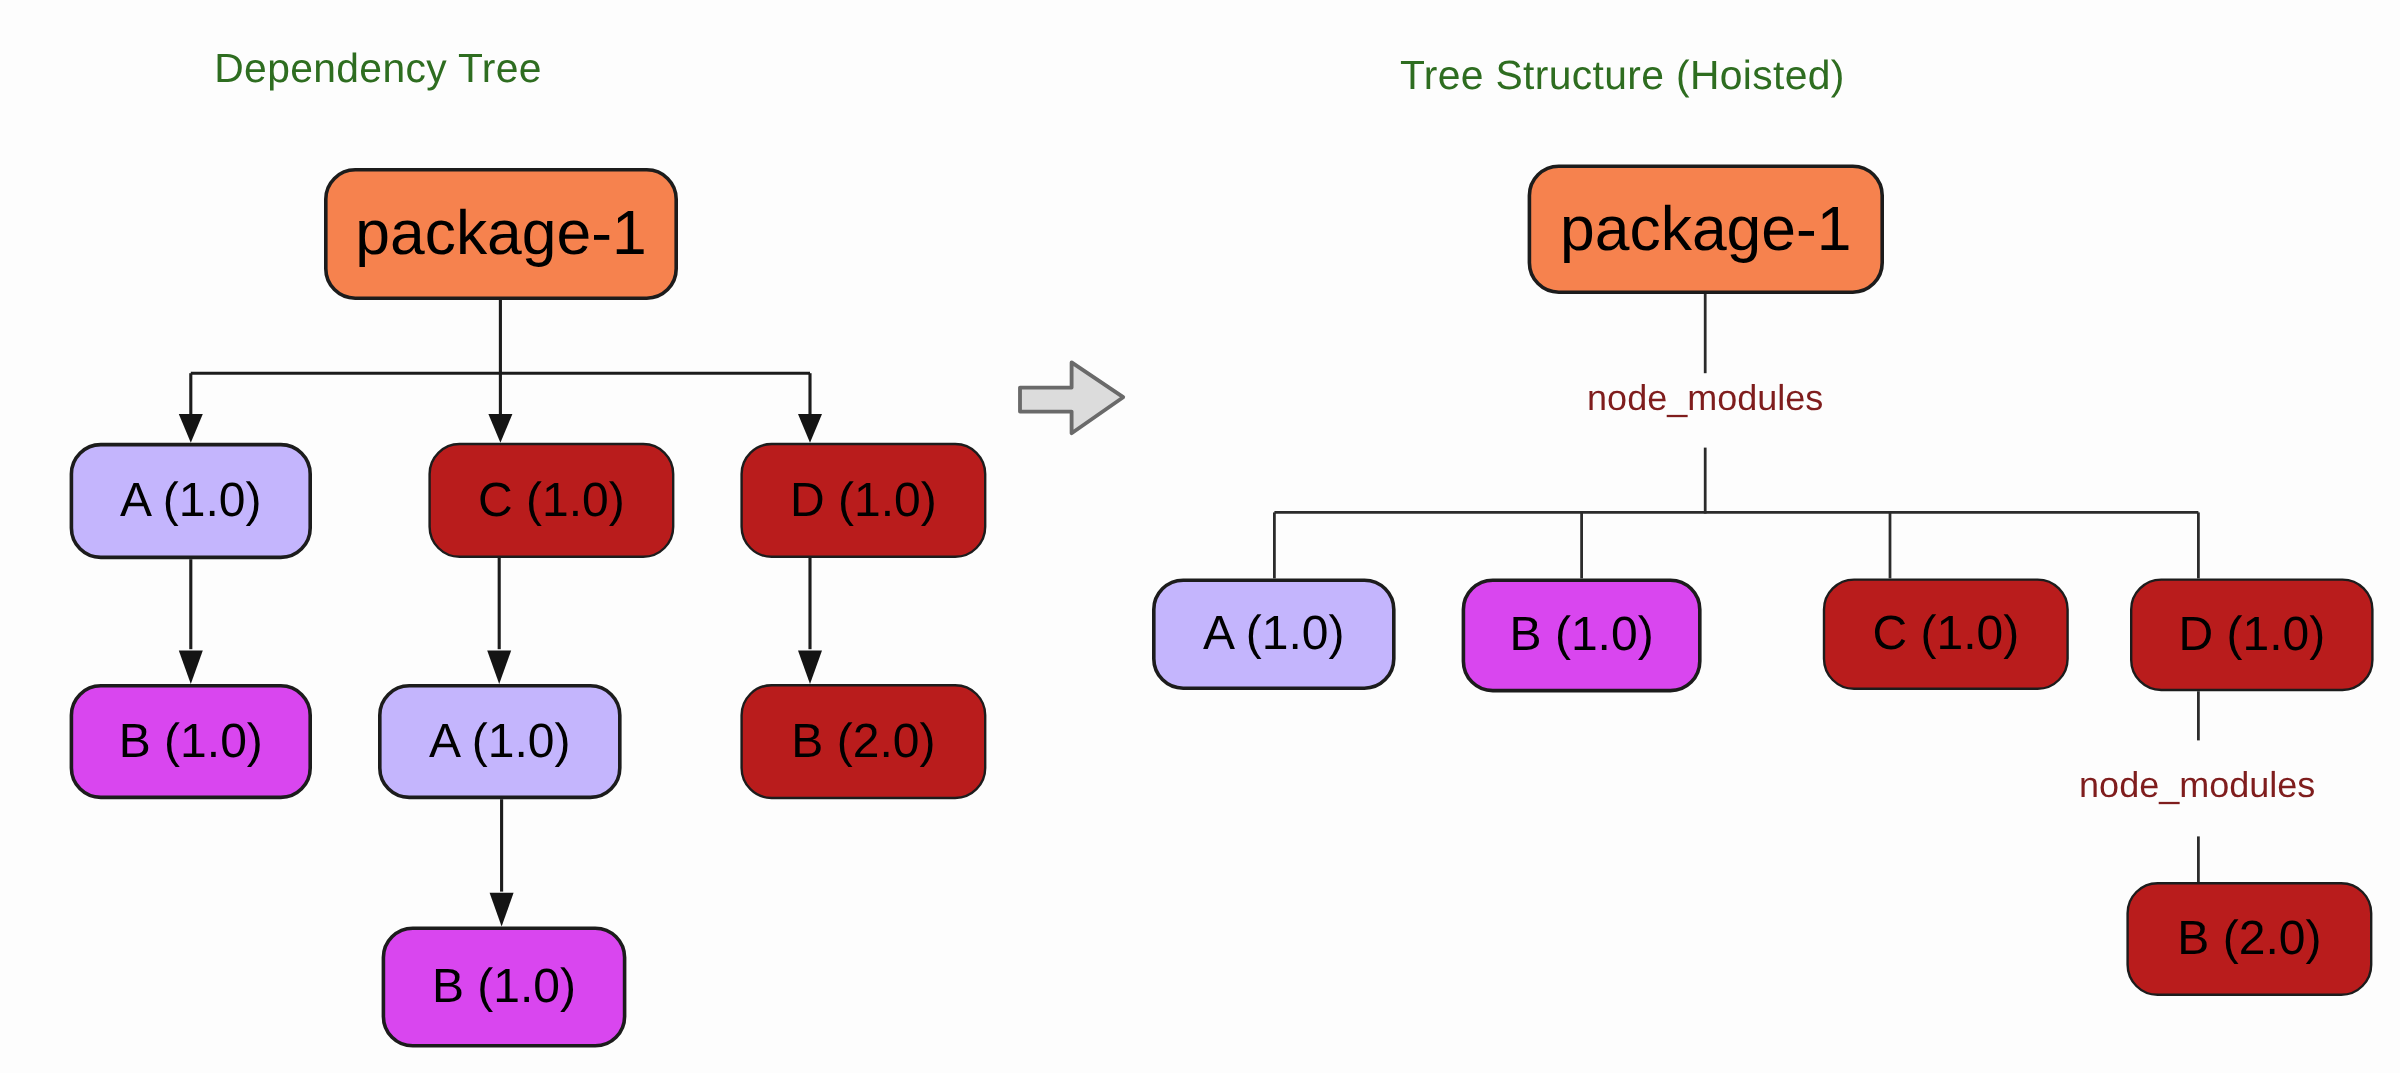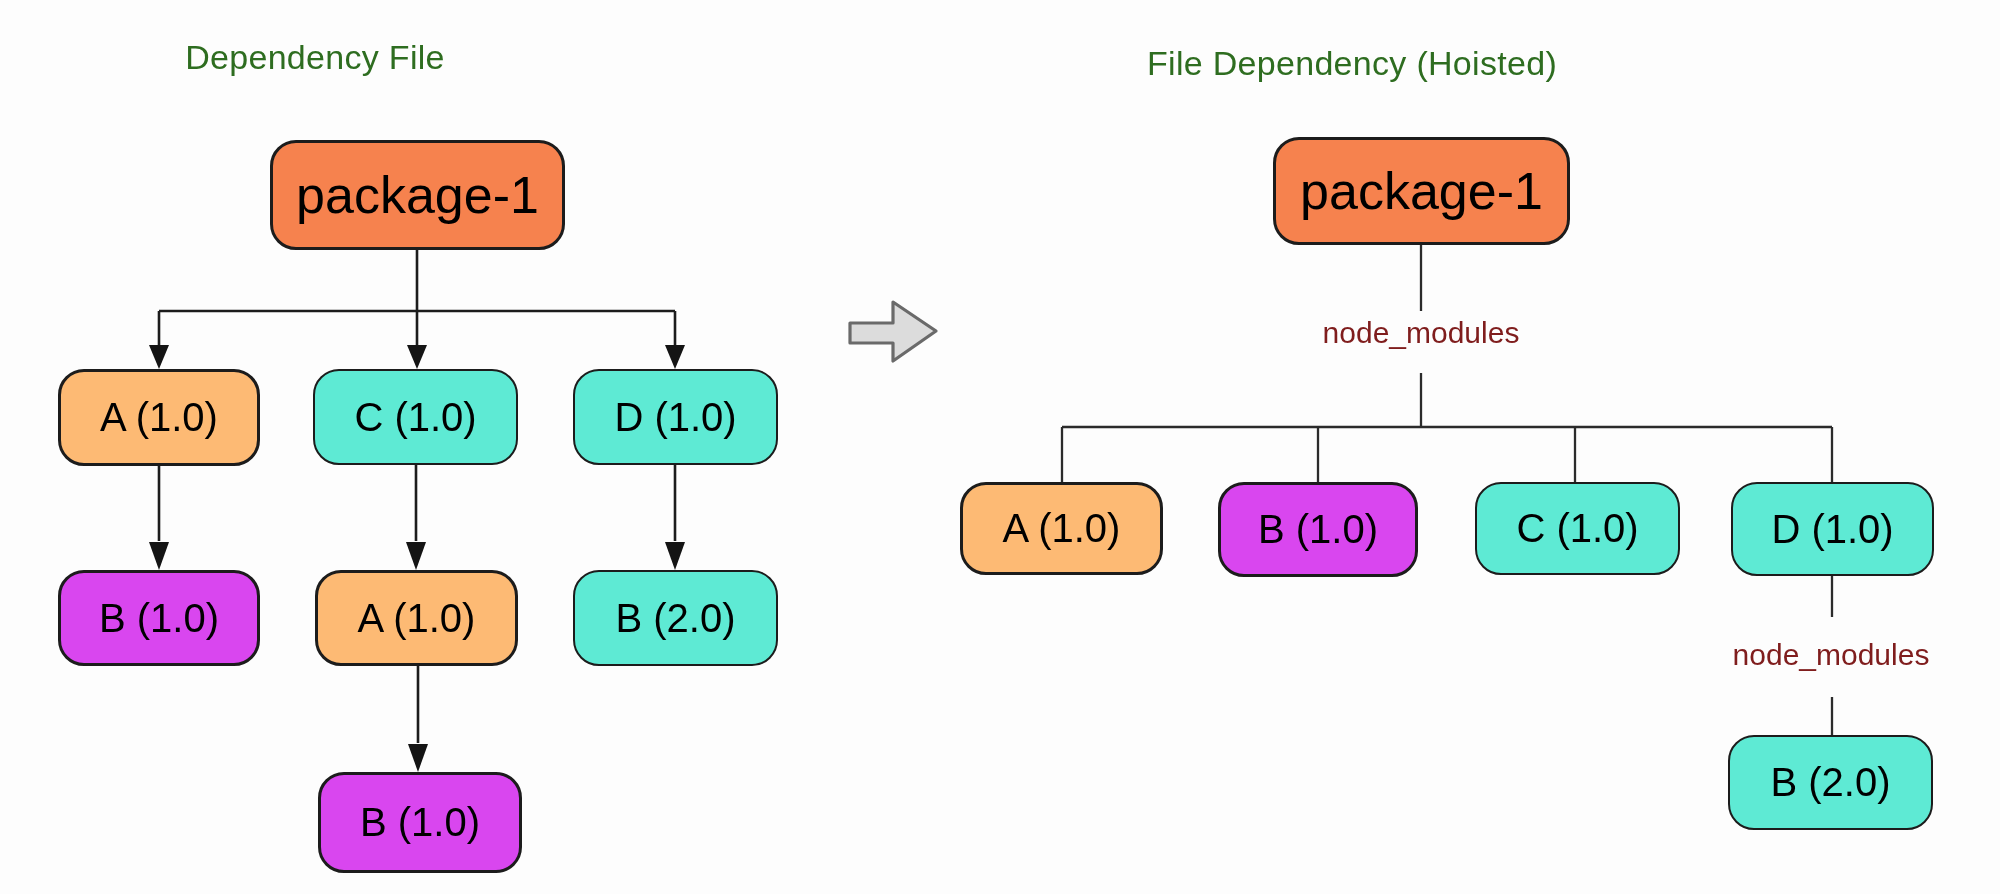--- a/index.html
+++ b/index.html
@@ -15,23 +15,23 @@
     position:absolute;white-space:nowrap;color:#2e6d20;
     font-size:34px;letter-spacing:.3px;transform:translateX(-50%);
   }
   .node{
     position:absolute;display:flex;align-items:center;justify-content:center;
     border:3px solid #1c1c1c;border-radius:26px;background:#ffffff;
     color:#000;font-size:40px;white-space:nowrap;box-sizing:border-box;
   }
   .node.root{font-size:52px;}
   .orange{background:#f6824e;}
-  .purple{background:#fdba74;}
+  .purple{background:#c4b5fd;}
   .green{background:#d946ef;}
-  .white{background:#5eead4;border-width:2.5px;}
+  .white{background:#b91c1c;border-width:2.5px;margin-left:44px;}
 
   .folder-label{
     position:absolute;white-space:nowrap;color:#7f1d1d;
     font-size:30px;transform:translateX(-50%);
   }
 
   
   .n-l-root{left:270px;top:140px;width:295px;height:110px;}
   .n-l-a1 {left:58px; top:369px;width:202px;height:97px;}
   .n-l-c  {left:313px;top:369px;width:205px;height:96px;}
@@ -89,35 +89,35 @@
       <path d="M1062,427 H1832"></path>
       <path d="M1062,427 V482"></path>
       <path d="M1318,427 V482"></path>
       <path d="M1575,427 V482"></path>
       <path d="M1832,427 V482"></path>
       <path d="M1832,576 V617"></path>
       <path d="M1832,697 V735"></path>
     </g>
   </svg>
 
-  <div class="diagram-title t-left">Dependency File</div>
+  <div class="diagram-title t-left">Dependency Tree</div>
 
   <div class="node root orange n-l-root">package-1</div>
 
   <div class="node purple n-l-a1">A (1.0)</div>
   <div class="node white  n-l-c">C (1.0)</div>
   <div class="node white  n-l-d">D (1.0)</div>
 
   <div class="node green  n-l-b1">B (1.0)</div>
   <div class="node purple n-l-a2">A (1.0)</div>
   <div class="node white  n-l-b2">B (2.0)</div>
 
   <div class="node green  n-l-b3">B (1.0)</div>
 
-  <div class="diagram-title t-right">File Dependency (Hoisted)</div>
+  <div class="diagram-title t-right">Tree Structure (Hoisted)</div>
 
   <div class="node root orange n-r-root">package-1</div>
 
   <div class="folder-label f-nm1">node_modules</div>
 
   <div class="node purple n-r-a">A (1.0)</div>
   <div class="node green  n-r-b">B (1.0)</div>
   <div class="node white  n-r-c">C (1.0)</div>
   <div class="node white  n-r-d">D (1.0)</div>
 

